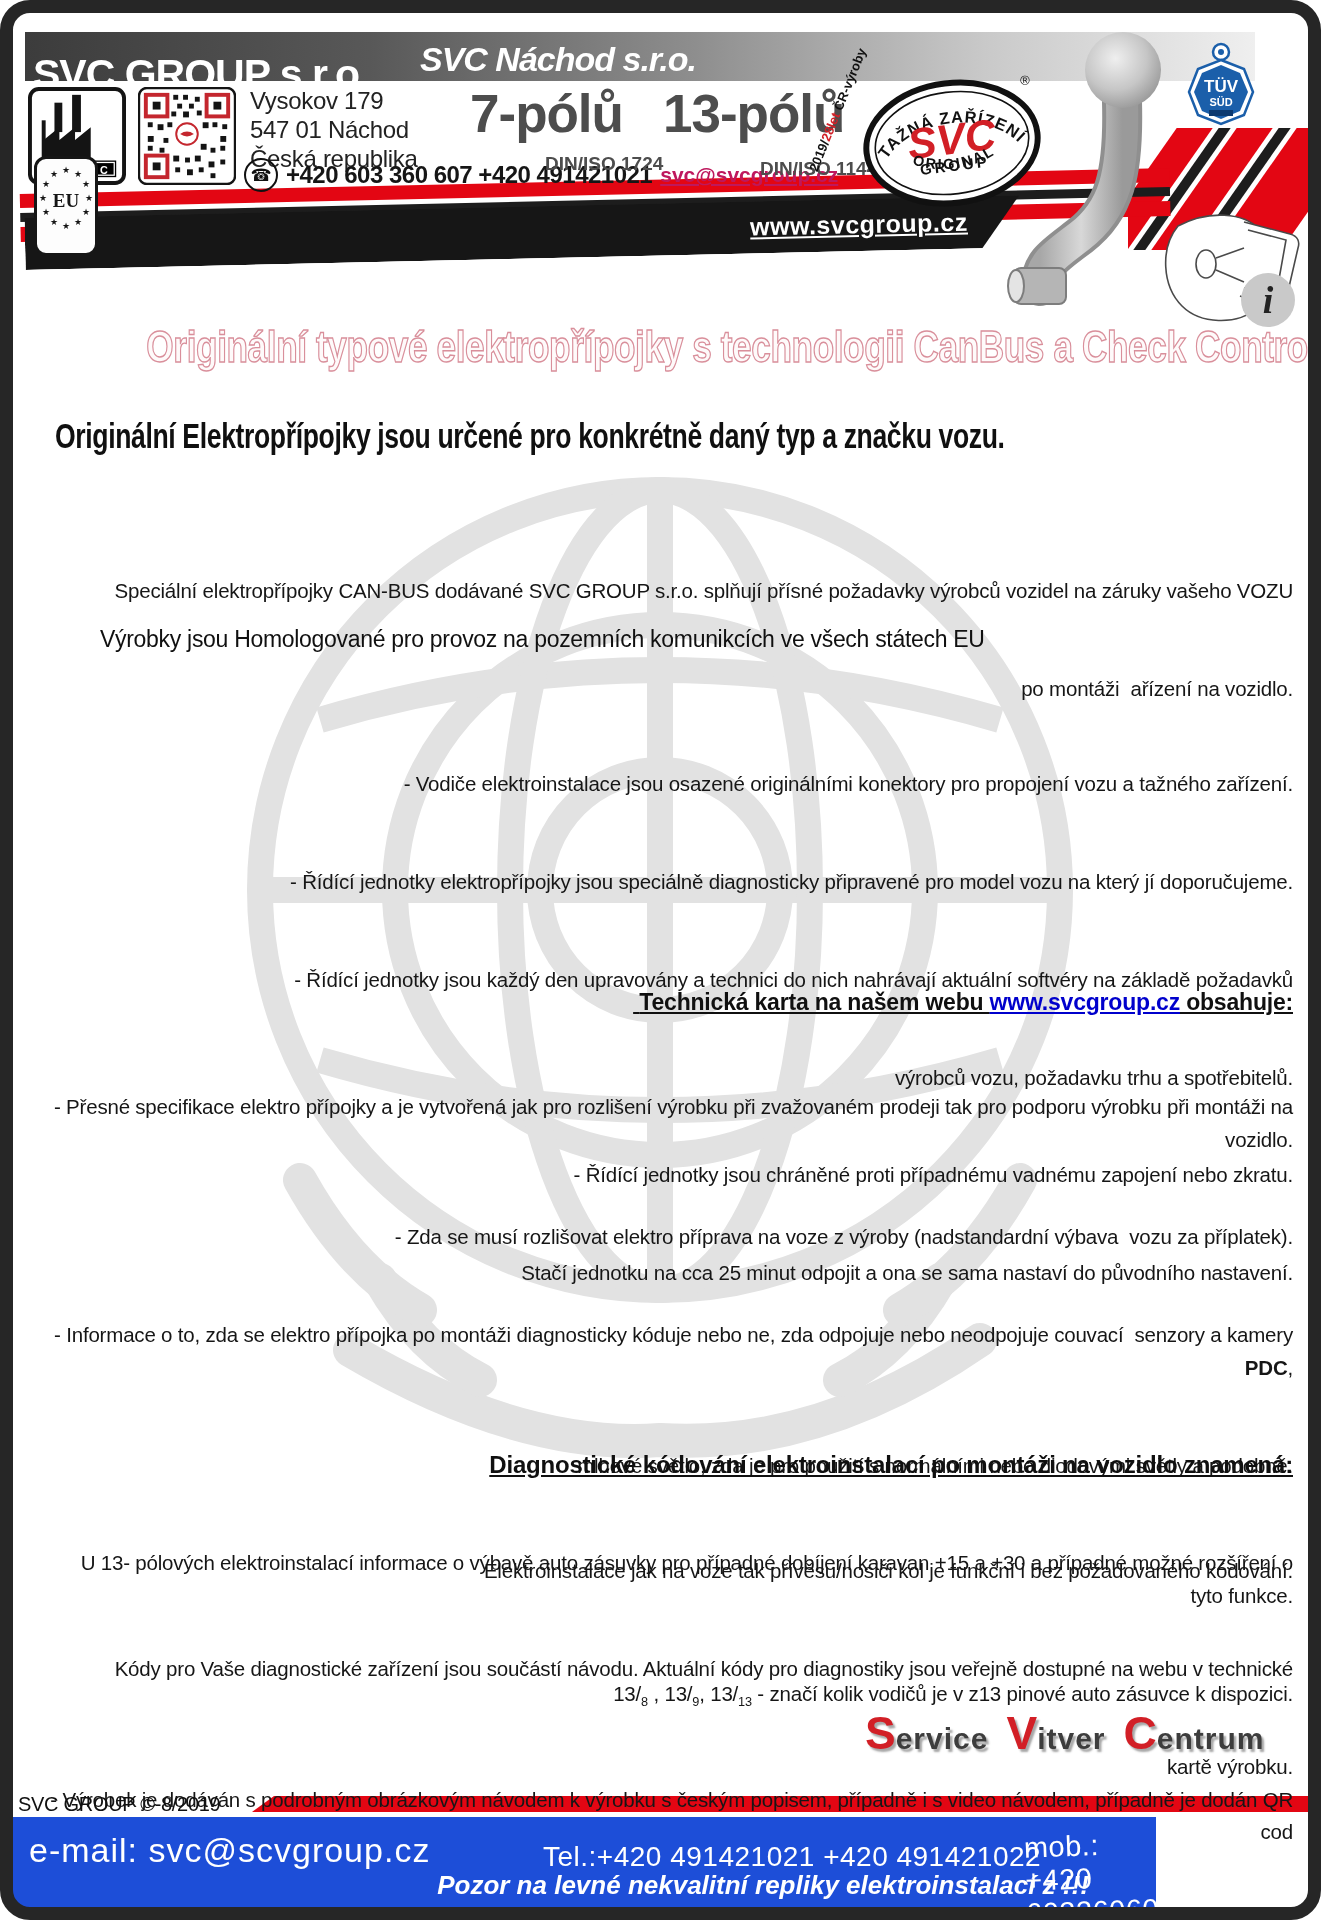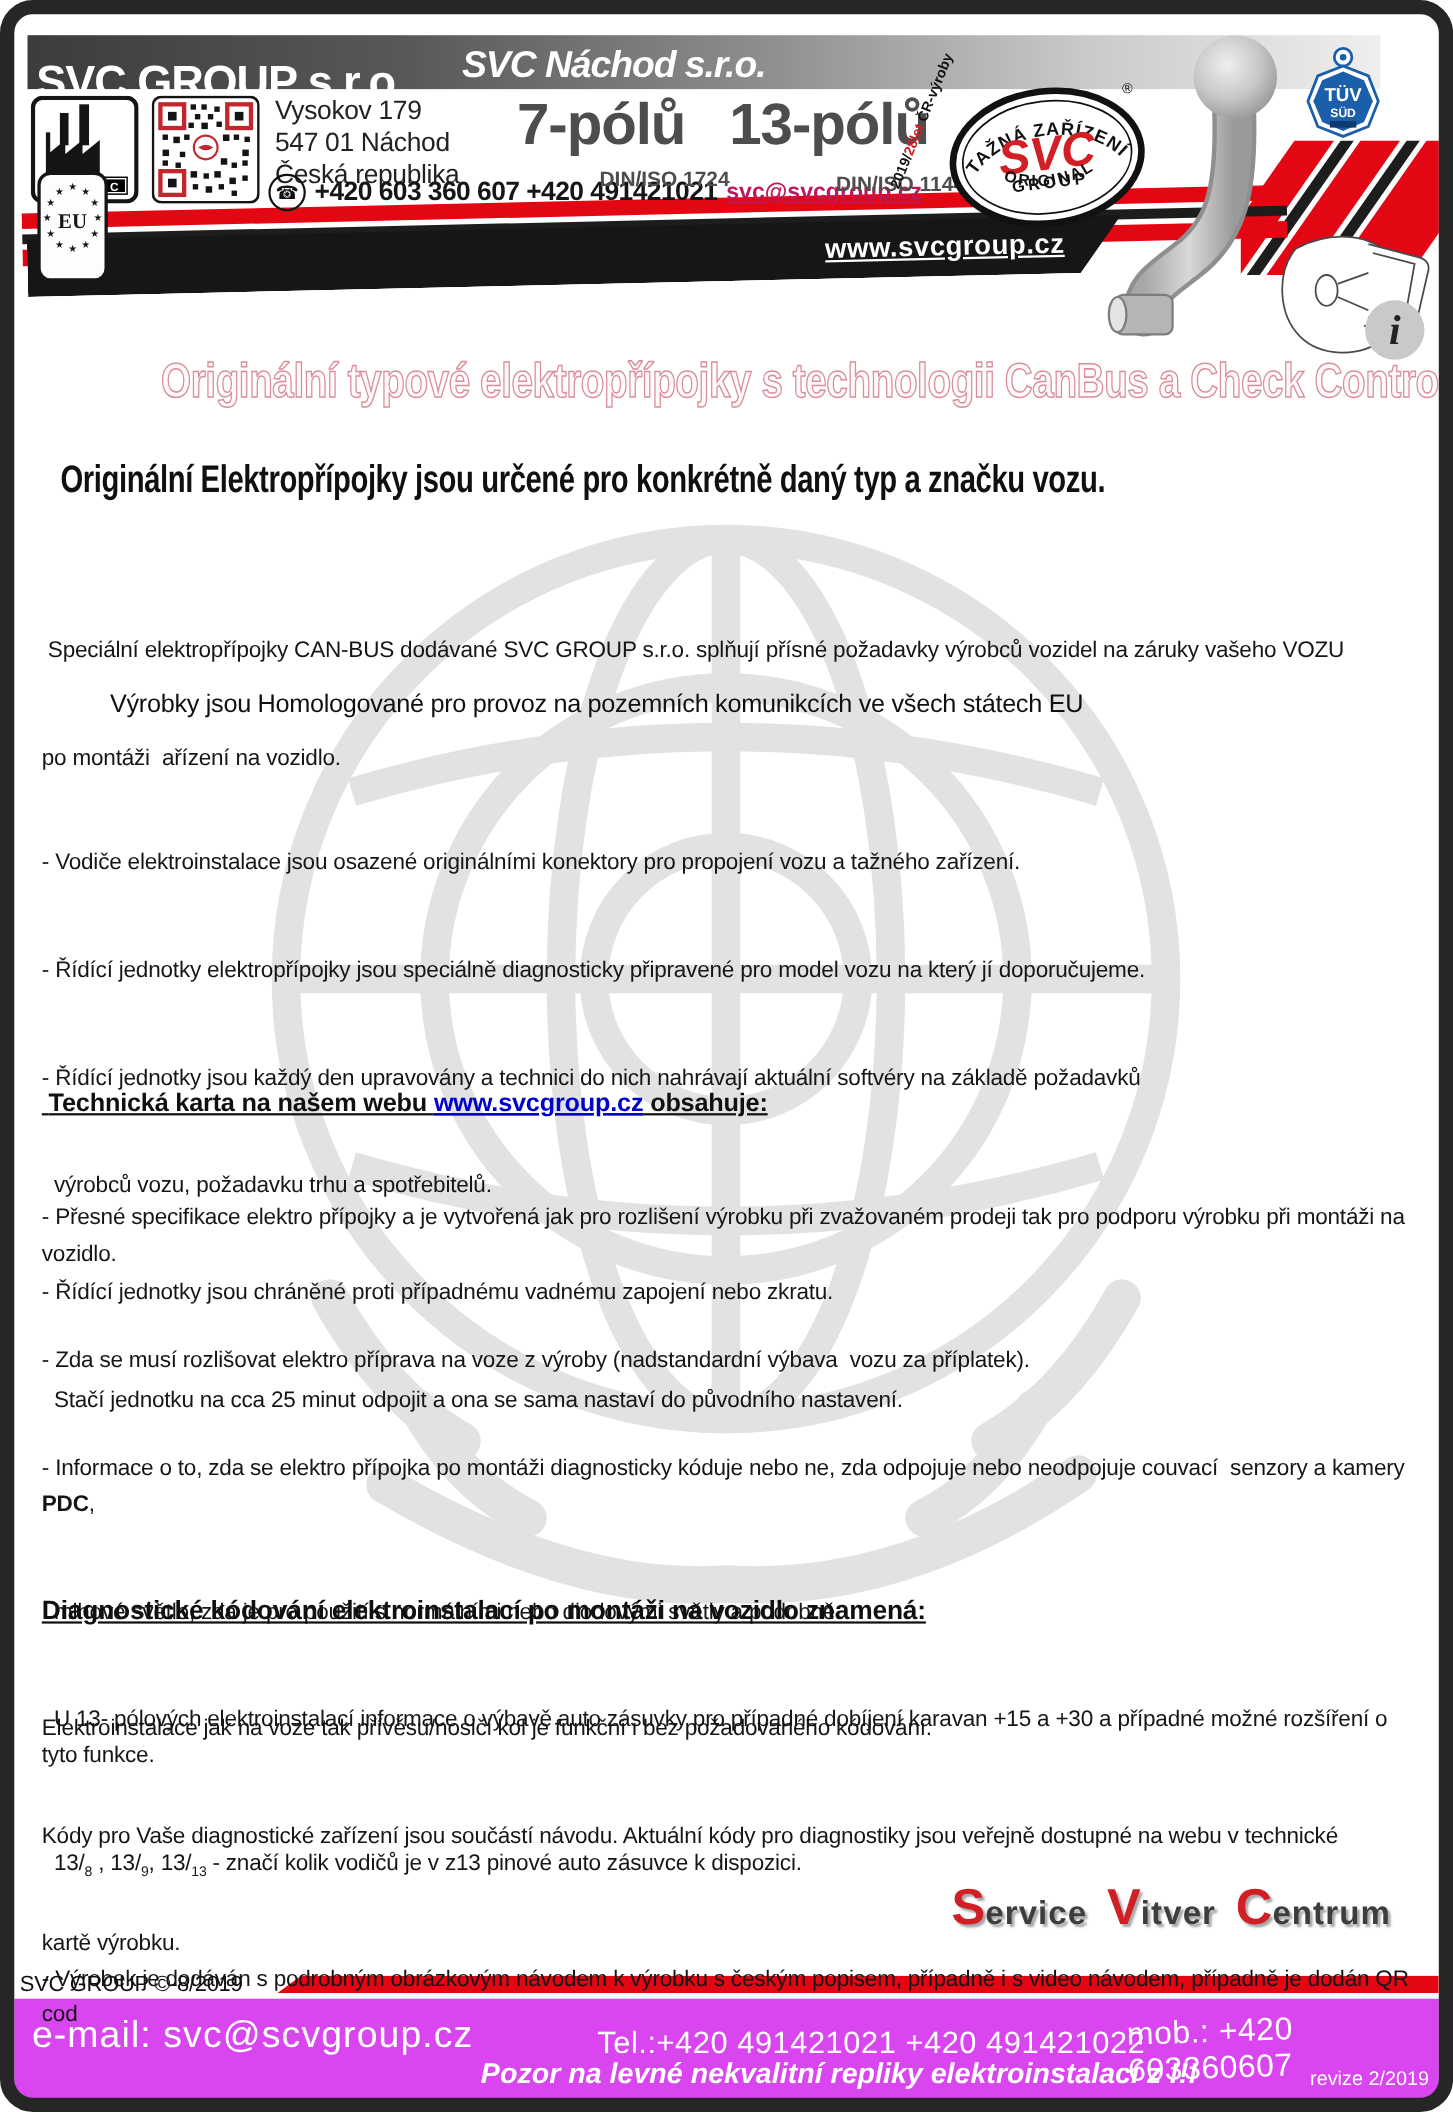--- a/index.html
+++ b/index.html
@@ -45,41 +45,41 @@
   .connector{left:1148px;top:208px;width:165px;height:128px;z-index:3;}
   
   .watermark{left:120px;top:420px;width:1080px;height:1080px;z-index:1;}
   
   .txt{z-index:5;white-space:pre-wrap;}
   .title-outline{left:0;top:322px;width:1321px;text-align:center;font-size:44px;font-weight:bold;z-index:5;}
   .title-outline .scale{display:inline-block;transform:scaleX(0.8);transform-origin:center;white-space:nowrap;
      color:#fefafa;-webkit-text-stroke:1.4px #d98f9b;letter-spacing:-0.5px;}
   .h2{left:55px;top:416px;font-size:35px;font-weight:bold;z-index:5;color:#101010;}
   .h2 .scale{display:inline-block;transform:scaleX(0.76);transform-origin:left center;white-space:nowrap;letter-spacing:-0.5px;}
-  .body-block{left:38px;width:1255px;font-size:20.5px;line-height:32.6px;letter-spacing:-0.2px;color:#161616;}
+  .body-block{left:38px;width:1255px;font-size:20.5px;line-height:32.6px;letter-spacing:-0.2px;color:#161616;text-align:right;}
   .intro{top:510px;}
   .homolog{left:100px;top:626px;width:1080px;text-align:left;font-size:23px;font-weight:normal;z-index:5;color:#101010;letter-spacing:-0.3px;}
   .bullets{top:703px;}
   .tech{top:921px;}
   .tech-heading{font-size:23px;font-weight:bold;text-decoration:underline;color:#101010;margin-bottom:7px;letter-spacing:-0.2px;}
   .tech-heading a{color:#0000cc;}
   .diag{top:1384px;}
   .diag-heading{font-size:24px;font-weight:bold;text-decoration:underline;color:#101010;margin-bottom:8px;letter-spacing:-0.2px;}
   .line b{font-weight:bold;}
   .line sub{font-size:0.62em;}
   
   .svc-banner{left:865px;top:1706px;z-index:5;white-space:nowrap;
     text-shadow:2.5px 2.5px 2px rgba(60,60,60,0.45);}
   .svc-banner .big{font-size:46px;font-weight:bold;color:#d21f26;font-family:"Liberation Sans",sans-serif;}
   .svc-banner .small{font-size:30px;font-weight:bold;color:#3d3d3d;letter-spacing:1px;}
   .svc-banner .sp{display:inline-block;width:18px;}
   .copyright{left:18px;top:1793px;font-size:20px;color:#101010;z-index:5;letter-spacing:-0.3px;}
   .footer-redbar{left:252px;top:1796px;width:1056px;height:16px;background:#e30613;z-index:4;
     clip-path:polygon(22px 0,100% 0,100% 100%,0 100%);}
-  .footer-gray{left:13px;top:1817px;width:1295px;height:91px;background:#d946ef;z-index:4;text-decoration:underline;}
+  .footer-gray{left:13px;top:1817px;width:1143px;height:91px;background:#1d4ed8;z-index:4;text-decoration:underline;}
   .f-email{position:absolute;left:16px;top:14px;font-size:34px;color:#fff;letter-spacing:1px;}
   .f-tel{position:absolute;left:530px;top:24px;font-size:28px;color:#fff;letter-spacing:0.5px;}
   .f-mob{position:absolute;left:1012px;top:12px;font-size:29px;color:#fff;transform:rotate(-2deg);letter-spacing:0.5px;}
   .f-warning{position:absolute;left:370px;top:53px;width:760px;text-align:center;font-size:26px;font-weight:bold;font-style:italic;color:#fff;}
   .f-revize{position:absolute;left:1178px;top:62px;font-size:18px;color:#fff;}
 </style>
 </head>
 <body>
 
 <div class="page">

